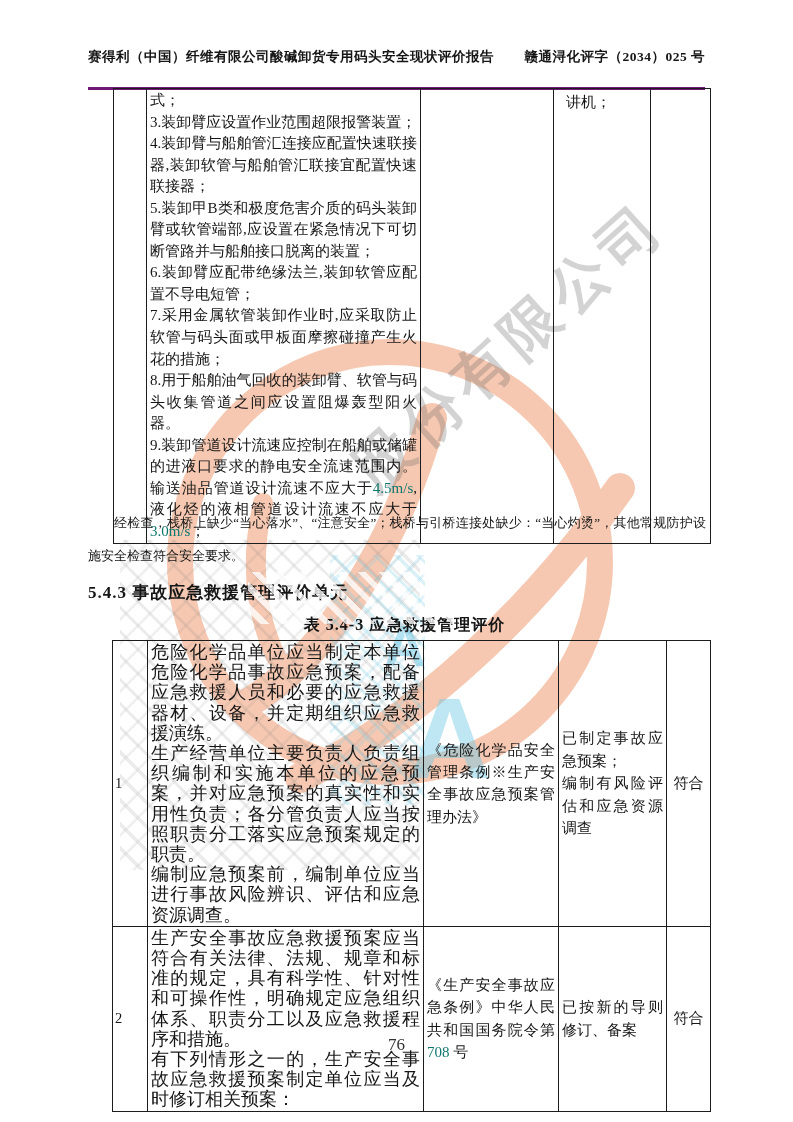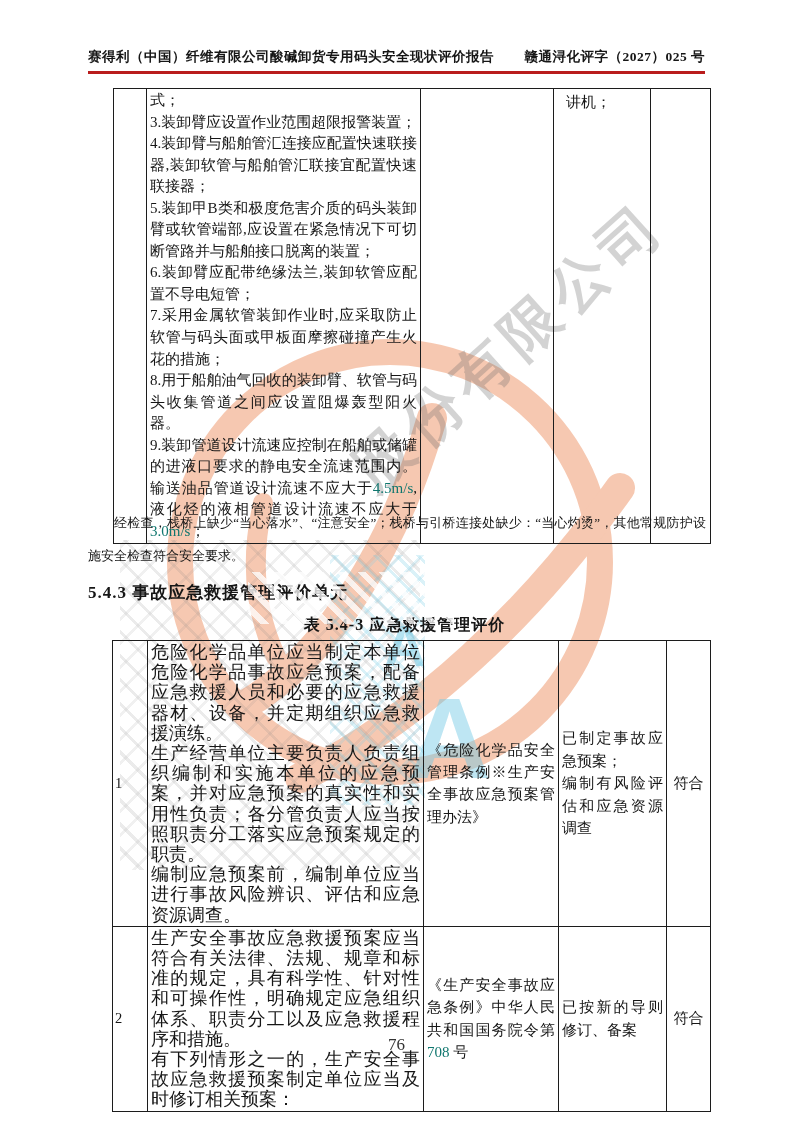--- a/index.html
+++ b/index.html
@@ -3,21 +3,21 @@
 <meta charset="utf-8">
 <style>
   html,body{margin:0;padding:0;background:#888;}
   .page{position:relative;width:793px;height:1122px;background:#ffffff;margin:0 auto;
         overflow:hidden;font-family:"Liberation Serif","DejaVu Serif",serif;color:#161616;}
   .content{position:relative;z-index:1;}
   
   .doc-header{position:absolute;left:88px;top:48px;width:617px;display:flex;
               justify-content:space-between;align-items:flex-end;
               font-size:13.5px;font-weight:bold;letter-spacing:.5px;
-              border-bottom:3px solid #b91c1c;padding-bottom:5px;}
+              border-bottom:3px solid #701a75;padding-bottom:21px;}
   
   table{border-collapse:collapse;table-layout:fixed;}
   td,th{border:1.5px solid #1c1c1c;box-sizing:border-box;padding:1px 3px;
         font-size:15px;vertical-align:top;}
   .toptable{position:absolute;left:113px;top:88px;width:597px;}
   .toptable td{line-height:21.55px;}
   .cellp{white-space:pre-line;text-align:justify;}
   .situ-top{padding-left:12px;padding-top:3px;}
   .bottable{position:absolute;left:112px;top:640px;width:598px;}
   .bottable th{font-weight:bold;text-align:center;vertical-align:middle;line-height:19px;}
@@ -74,21 +74,21 @@
     <div class="wm-lattice"></div>
     <div class="wm-lattice-cyan"></div>
     <div class="wm-cyan-a1">A</div>
     <div class="wm-cyan-a2">A</div>
   </div>
 
   <div class="content">
 
     <div class="doc-header">
       <span>赛得利（中国）纤维有限公司酸碱卸货专用码头安全现状评价报告</span>
-      <span>赣通浔化评字（2027）025 号</span>
+      <span>赣通浔化评字（2034）025 号</span>
     </div>
 
     <table class="toptable">
       <colgroup>
         <col style="width:33px">
           <col style="width:274px">
           <col style="width:133px">
         <col style="width:97px">
           <col style="width:60px">
       </colgroup>

